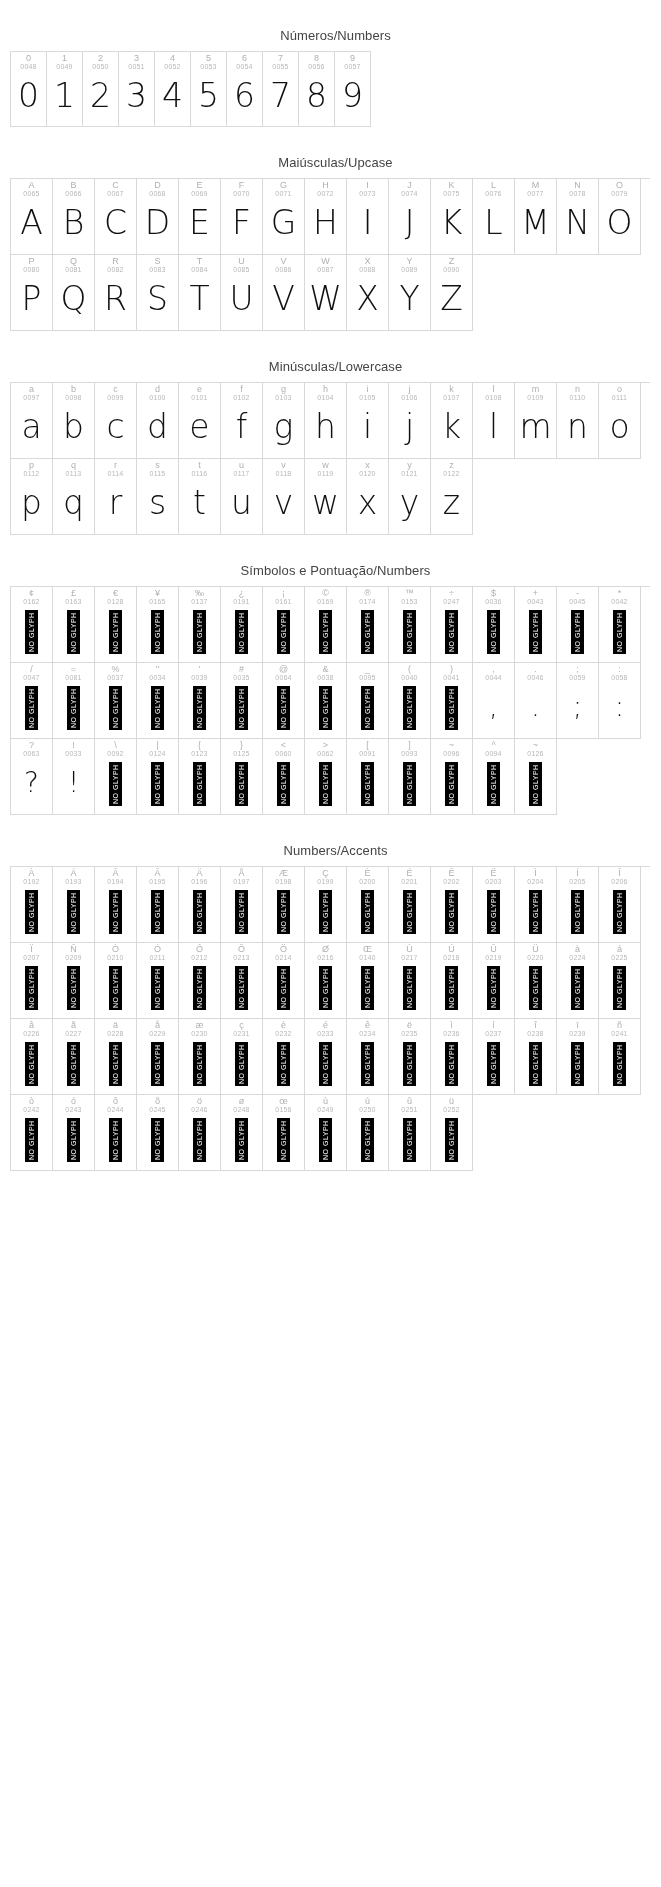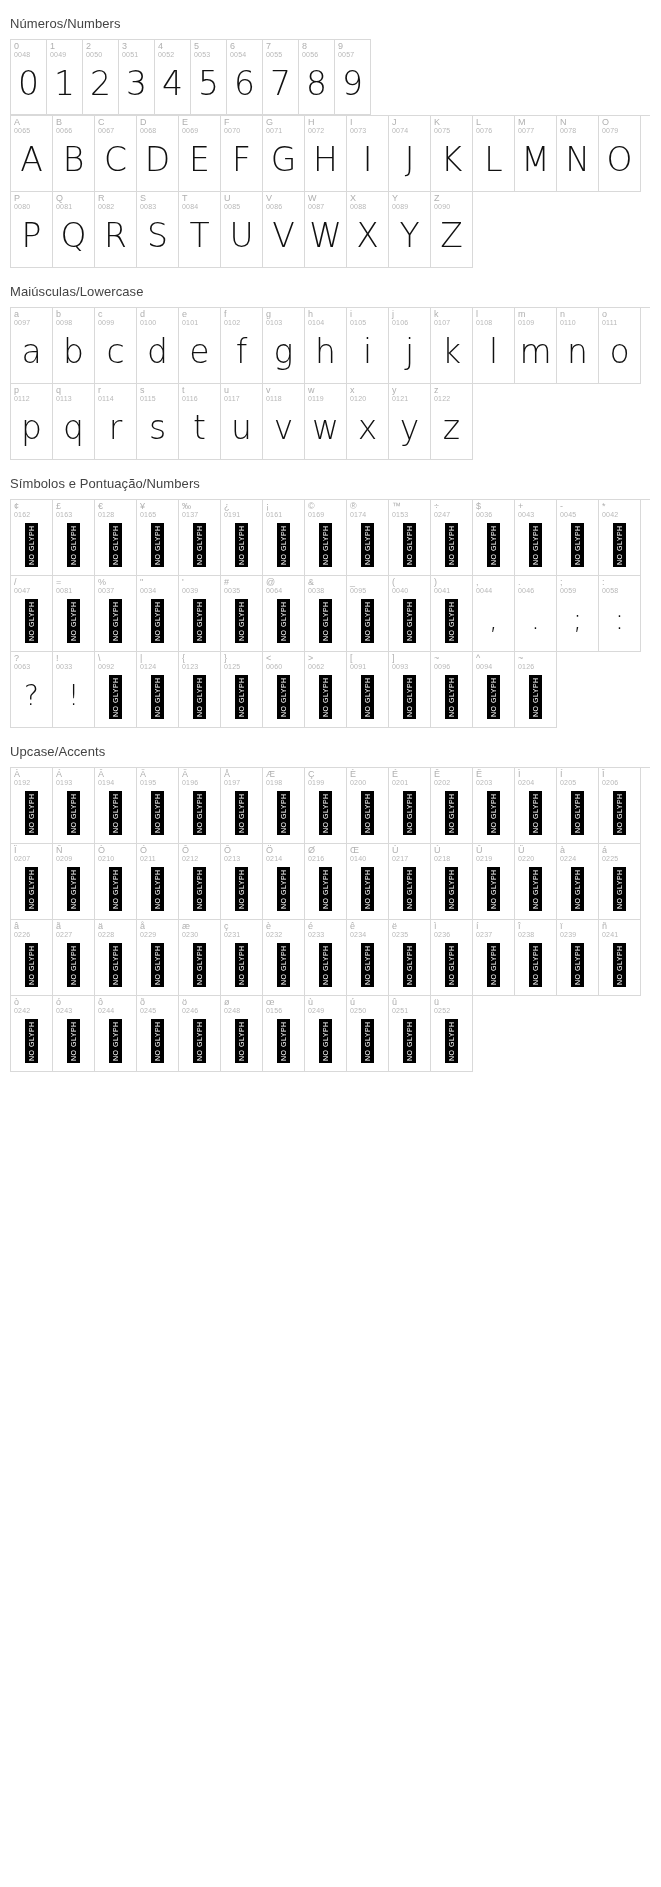--- a/index.html
+++ b/index.html
@@ -3,21 +3,21 @@
 <meta charset="utf-8">
 <style>
   html,body{margin:0;padding:0;background:#ffffff;}
   body{
     width:661px;
     font-family:"Liberation Sans", sans-serif;
     color:#333333;
     -webkit-font-smoothing:antialiased;
   }
   .page{padding:0 0 20px 0;}
-  .section{margin:0 0 0 0;}
+  .section{margin:12px 0 0 0;text-align:center;}
   .section-title{
     font-size:13px;
     color:#444444;
     padding:16px 0 8px 10px;
     font-weight:normal;
     letter-spacing:0.1px;
   }
   .grid{
     display:flex;
     flex-wrap:wrap;
@@ -174,20 +174,21 @@
         <div class="cell">
           <div class="meta">
             <span class="chr">9</span>
             <span class="code">0057</span>
           </div>
           <div class="glyph">9</div>
         </div>
       </div>
     </div>
     <div class="section">
+      <div class="section-title">Maiúsculas/Upcase</div>
       <div class="grid g-up">
         <div class="cell">
           <div class="meta">
             <span class="chr">A</span>
             <span class="code">0065</span>
           </div>
           <div class="glyph">A</div>
         </div>
         <div class="cell">
           <div class="meta">
@@ -360,21 +361,21 @@
         <div class="cell">
           <div class="meta">
             <span class="chr">Z</span>
             <span class="code">0090</span>
           </div>
           <div class="glyph">Z</div>
         </div>
       </div>
     </div>
     <div class="section">
-      <div class="section-title">Maiúsculas/Lowercase</div>
+      <div class="section-title">Minúsculas/Lowercase</div>
       <div class="grid g-low">
         <div class="cell">
           <div class="meta">
             <span class="chr">a</span>
             <span class="code">0097</span>
           </div>
           <div class="glyph">a</div>
         </div>
         <div class="cell">
           <div class="meta">
@@ -927,21 +928,21 @@
             <span class="chr">~</span>
             <span class="code">0126</span>
           </div>
           <div class="noglyph">
             <span>NO GLYPH</span>
           </div>
         </div>
       </div>
     </div>
     <div class="section">
-      <div class="section-title">Upcase/Accents</div>
+      <div class="section-title">Numbers/Accents</div>
       <div class="grid g-acc">
         <div class="cell">
           <div class="meta">
             <span class="chr">À</span>
             <span class="code">0192</span>
           </div>
           <div class="noglyph">
             <span>NO GLYPH</span>
           </div>
         </div>

